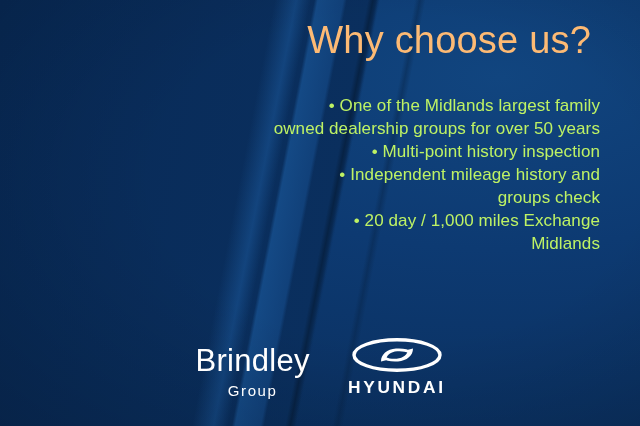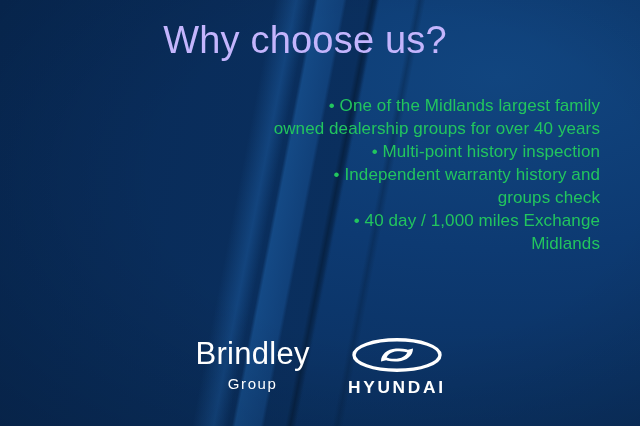--- a/index.html
+++ b/index.html
@@ -59,58 +59,58 @@
     position: absolute;
     top: 0;
     right: 40px;
     width: 560px;
     height: 426px;
   }
 
   .headline {
     position: absolute;
     top: 20px;
-    right: 15px;
+    right: 9px;
     width: 100%;
-    text-align: center;
-    color: #c4b5fd;
+    text-align: right;
+    color: #fdba74;
     font-size: 38px;
     font-weight: 300;
     letter-spacing: .2px;
     line-height: 1.1;
     white-space: nowrap;
   }
 
   .bullets {
     position: absolute;
     top: 94px;
     right: 0;
     width: 100%;
     text-align: right;
-    color: #22c55e;
+    color: #bef264;
     font-size: 17px;
     font-weight: 300;
     line-height: 23px;
     letter-spacing: .1px;
   }
   .bullet-line {
     white-space: nowrap;
   }
   .bullet-line.cont {
     
   }
 
   
   .logos {
     position: absolute;
     left: 0;
     right: 0;
     bottom: 28px;
     display: flex;
-    align-items: flex-start;
+    align-items: flex-end;
     justify-content: center;
     gap: 18px;
   }
 
   .brindley {
     display: flex;
     flex-direction: column;
     align-items: center;
     line-height: 1;
   }
@@ -157,25 +157,25 @@
   <div class="bg-layer bg-seam"></div>
   <div class="bg-layer bg-seam2"></div>
   <div class="bg-layer bg-vignette"></div>
 
   <div class="content">
 
     <div class="headline">Why choose us?</div>
 
     <div class="bullets">
       <div class="bullet-line">• One of the Midlands largest family</div>
-      <div class="bullet-line cont">owned dealership groups for over 40 years</div>
+      <div class="bullet-line cont">owned dealership groups for over 50 years</div>
       <div class="bullet-line">• Multi-point history inspection</div>
-      <div class="bullet-line">• Independent warranty history and</div>
+      <div class="bullet-line">• Independent mileage history and</div>
       <div class="bullet-line cont">groups check</div>
-      <div class="bullet-line">• 40 day / 1,000 miles Exchange</div>
+      <div class="bullet-line">• 20 day / 1,000 miles Exchange</div>
       <div class="bullet-line cont">Midlands</div>
     </div>
 
   </div>
 
   <div class="logos">
 
     <div class="brindley">
       <div class="brindley-name">Brindley</div>
       <div class="brindley-sub">Group</div>

